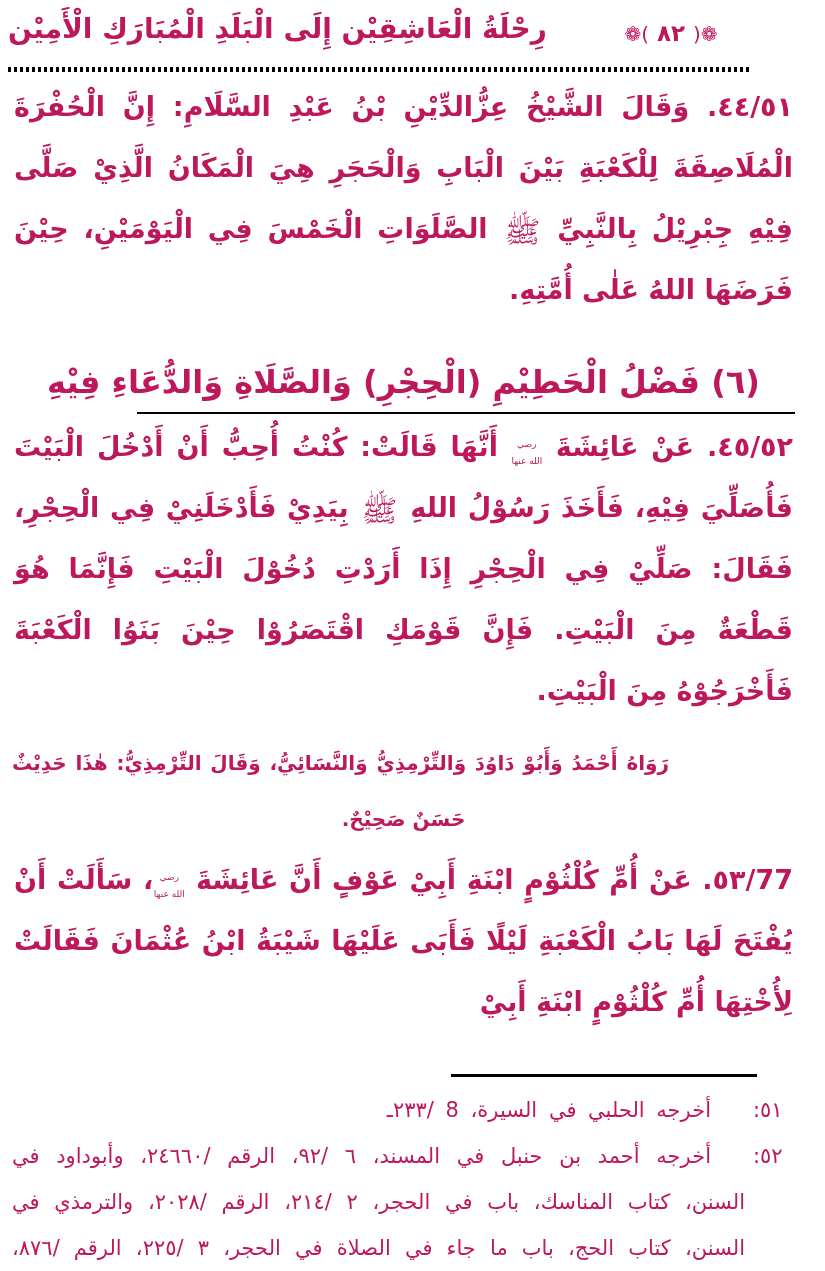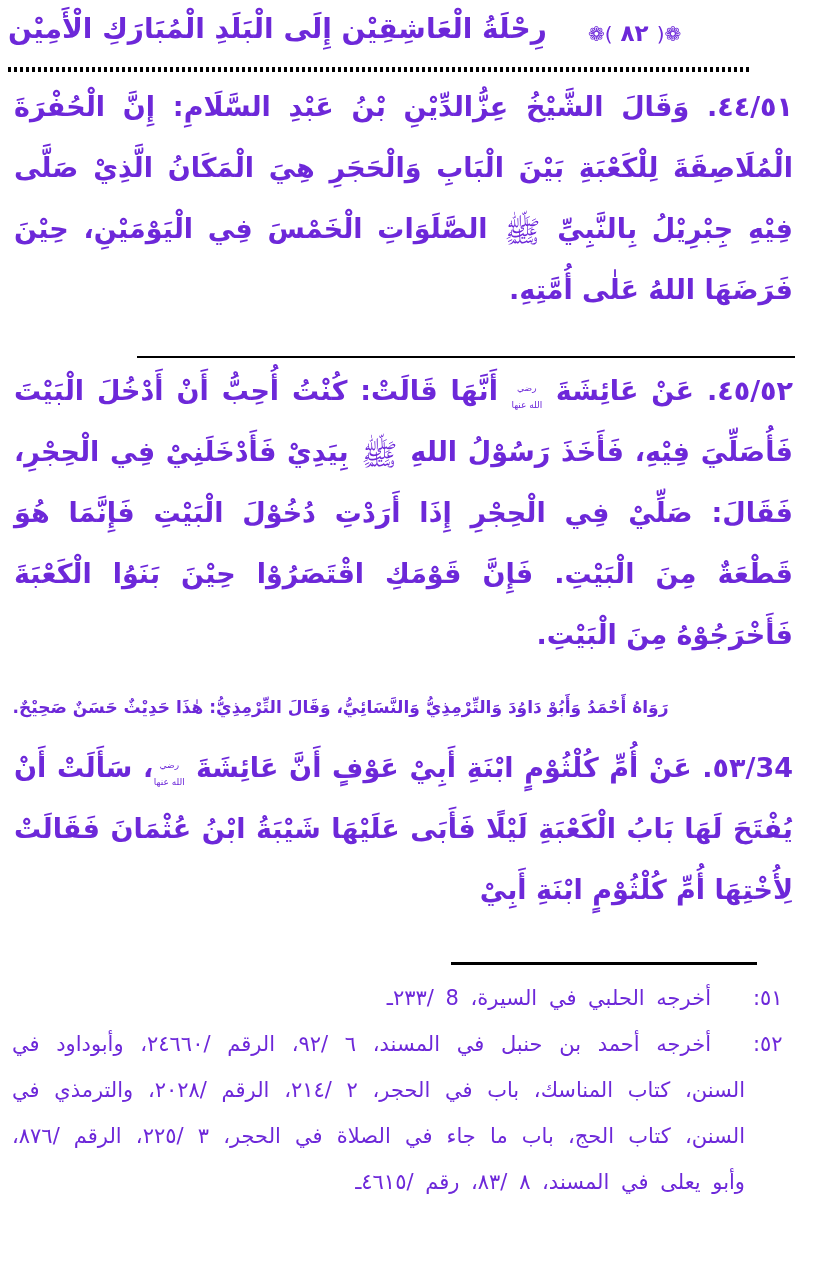--- a/index.html
+++ b/index.html
@@ -1,33 +1,33 @@
 <!DOCTYPE html>
 <html lang="ar"><head>
 <meta charset="utf-8">
 <style>
   html,body{margin:0;padding:0;background:#e8e8e8;}
   .page{
     position:relative;
     width:825px;height:1271px;
     margin:0 auto;
     background:#ffffff;
-    color:#6d28d9;
+    color:#be185d;
     font-family:"DejaVu Sans","Liberation Sans",sans-serif;
     overflow:hidden;
   }
   
   .hdr{position:relative;height:74px;direction:rtl;}
   .hdr-title{
     position:absolute;left:8px;top:12px;
     font-size:28px;font-weight:700;white-space:nowrap;
   }
   .hdr-page{
-    position:absolute;left:588px;top:20px;width:118px;
-    text-align:left;font-size:23px;font-weight:700;
+    position:absolute;left:612px;top:20px;width:118px;
+    text-align:center;font-size:23px;font-weight:700;
     direction:ltr;white-space:nowrap;
   }
   .hdr-page .orn{font-size:20px;font-weight:400;letter-spacing:-2px;}
   .dotted-rule{
     position:absolute;left:8px;top:67px;width:744px;height:5px;
     background:repeating-linear-gradient(90deg,#000 0 3px,transparent 3px 6px);
   }
   
   .body{
     direction:rtl;
@@ -54,21 +54,21 @@
     margin:0;font-size:32px;font-weight:700;text-align:center;line-height:52px;
   }
   .heading-rule{
     height:2px;background:#000;
     width:658px;margin:4px 0 0 auto; 
     margin-right:0;margin-left:auto;
   }
   
   p.takhrij{
     margin:14px 0 0 0;
-    font-size:17px;font-weight:700;
+    font-size:20px;font-weight:700;
     line-height:56px;
     text-indent:126px;
     text-align:justify;
     text-align-last:center;
   }
   
   .fn-rule{
     width:306px;height:3px;background:#000;
     margin:42px 38px 10px auto;
   }
@@ -101,28 +101,29 @@
       <span class="orn">)❁</span>
     </div>
     <div class="dotted-rule"></div>
   </div>
 
   <div class="body">
 
     <p class="hadith m-p51"><span>٤٤/٥١. وَقَالَ الشَّيْخُ عِزُّالدِّيْنِ بْنُ عَبْدِ السَّلَامِ: إِنَّ الْحُفْرَةَ الْمُلَاصِقَةَ لِلْكَعْبَةِ بَيْنَ الْبَابِ وَالْحَجَرِ هِيَ الْمَكَانُ الَّذِيْ صَلَّى فِيْهِ جِبْرِيْلُ بِالنَّبِيِّ </span><span class="saw">ﷺ</span><span> الصَّلَوَاتِ الْخَمْسَ فِي الْيَوْمَيْنِ، حِيْنَ فَرَضَهَا اللهُ عَلٰى أُمَّتِهِ.</span></p>
 
     <div class="heading-wrap">
+      <h2>(٦) فَضْلُ الْحَطِيْمِ (الْحِجْرِ) وَالصَّلَاةِ وَالدُّعَاءِ فِيْهِ</h2>
       <div class="heading-rule"></div>
     </div>
 
     <p class="hadith m-p52"><span>٤٥/٥٢. عَنْ عَائِشَةَ </span><span class="rda">رضي الله عنها</span><span> أَنَّهَا قَالَتْ: كُنْتُ أُحِبُّ أَنْ أَدْخُلَ الْبَيْتَ فَأُصَلِّيَ فِيْهِ، فَأَخَذَ رَسُوْلُ اللهِ </span><span class="saw">ﷺ</span><span> بِيَدِيْ فَأَدْخَلَنِيْ فِي الْحِجْرِ، فَقَالَ: صَلِّيْ فِي الْحِجْرِ إِذَا أَرَدْتِ دُخُوْلَ الْبَيْتِ فَإِنَّمَا هُوَ قَطْعَةٌ مِنَ الْبَيْتِ. فَإِنَّ قَوْمَكِ اقْتَصَرُوْا حِيْنَ بَنَوُا الْكَعْبَةَ فَأَخْرَجُوْهُ مِنَ الْبَيْتِ.</span></p>
 
     <p class="takhrij">رَوَاهُ أَحْمَدُ وَأَبُوْ دَاوُدَ وَالتِّرْمِذِيُّ وَالنَّسَائِيُّ، وَقَالَ التِّرْمِذِيُّ: هٰذَا حَدِيْثٌ حَسَنٌ صَحِيْحٌ.</p>
 
-    <p class="hadith m-p53"><span>34/٥٣. عَنْ أُمِّ كُلْثُوْمٍ ابْنَةِ أَبِيْ عَوْفٍ أَنَّ عَائِشَةَ </span><span class="rda">رضي الله عنها</span><span>، سَأَلَتْ أَنْ يُفْتَحَ لَهَا بَابُ الْكَعْبَةِ لَيْلًا فَأَبَى عَلَيْهَا شَيْبَةُ ابْنُ عُثْمَانَ فَقَالَتْ لِأُخْتِهَا أُمِّ كُلْثُوْمٍ ابْنَةِ أَبِيْ</span></p>
+    <p class="hadith m-p53"><span>77/٥٣. عَنْ أُمِّ كُلْثُوْمٍ ابْنَةِ أَبِيْ عَوْفٍ أَنَّ عَائِشَةَ </span><span class="rda">رضي الله عنها</span><span>، سَأَلَتْ أَنْ يُفْتَحَ لَهَا بَابُ الْكَعْبَةِ لَيْلًا فَأَبَى عَلَيْهَا شَيْبَةُ ابْنُ عُثْمَانَ فَقَالَتْ لِأُخْتِهَا أُمِّ كُلْثُوْمٍ ابْنَةِ أَبِيْ</span></p>
 
     <div class="fn-rule"></div>
 
     <div class="fn-row">
       <span class="fn-num">٥١:</span>
       <p class="fn-text">أخرجه الحلبي في السيرة، 8 /٢٣٣ـ</p>
     </div>
 
     <div class="fn-row">
       <span class="fn-num">٥٢:</span>

